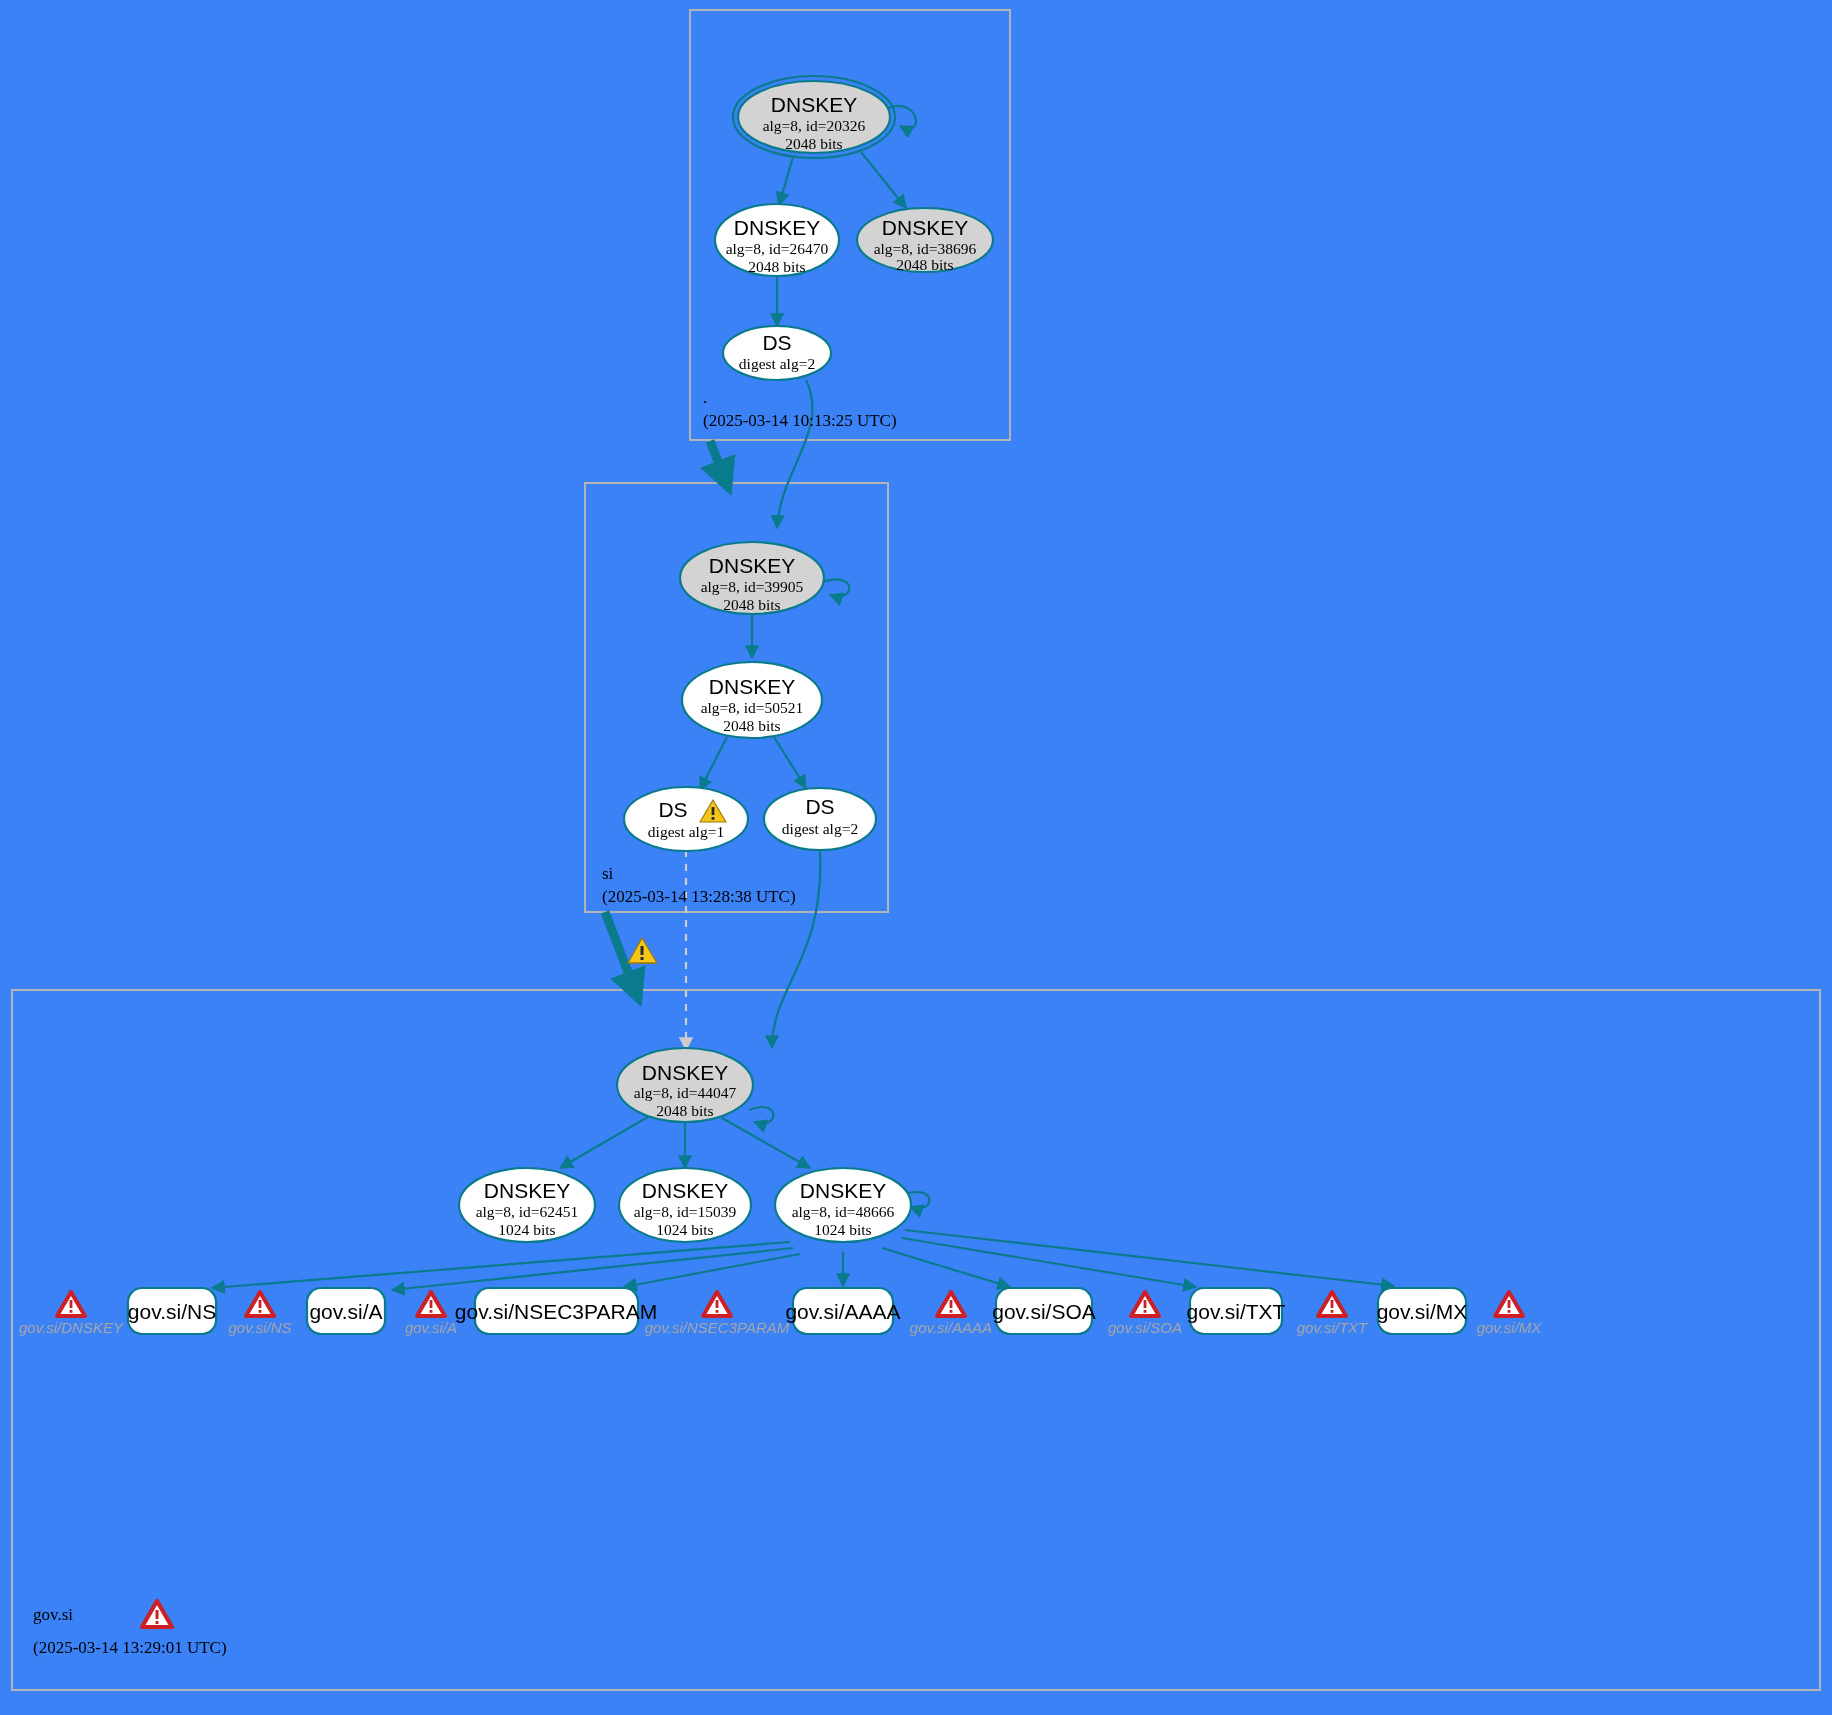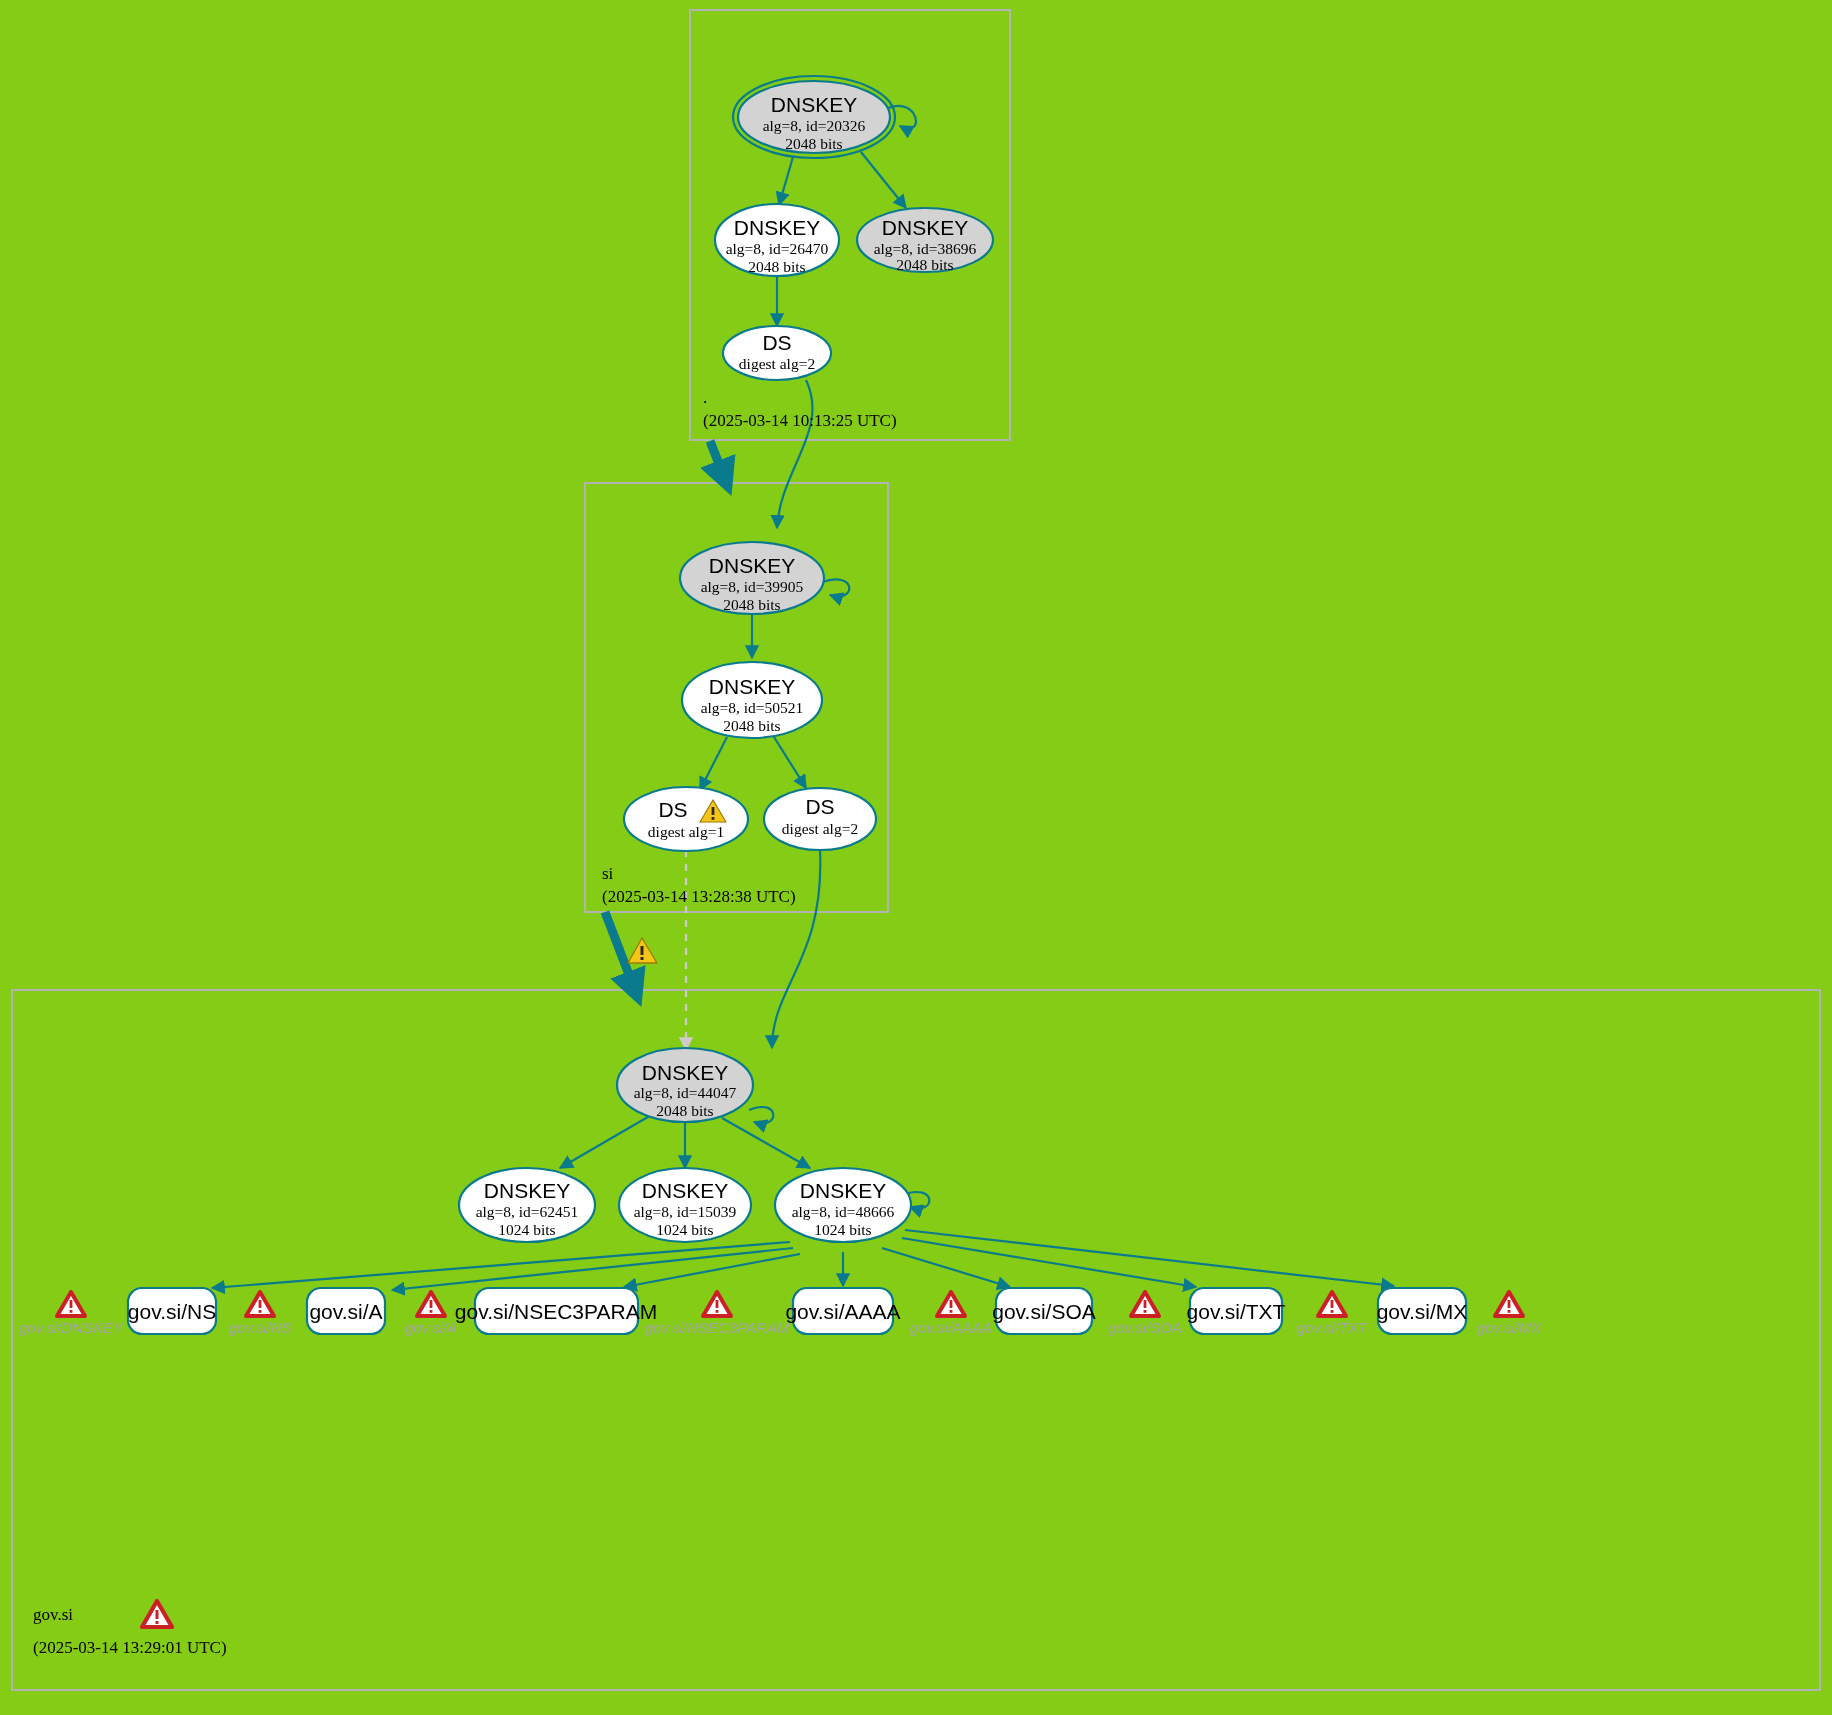--- a/index.html
+++ b/index.html
@@ -1,17 +1,17 @@
 <!DOCTYPE html>
 <html><head>
 <meta charset="utf-8">
 <style>
   html,body{margin:0;padding:0;background:#ffffff;}
   body{font-family:"Liberation Sans",sans-serif;}
-  #stage{position:relative;width:1832px;height:1715px;background:#84cc16;overflow:hidden;}
+  #stage{position:relative;width:1832px;height:1715px;background:#3b82f6;overflow:hidden;}
   svg#diagram{position:absolute;left:0;top:0;width:1832px;height:1715px;}
 
   .zone-box{fill:none;stroke:#b3b3b3;stroke-width:2;}
   .edge{fill:none;stroke:#0a7b8c;stroke-width:2.2;}
   .edge-thick{fill:none;stroke:#0a7b8c;stroke-width:9;}
   .edge-dash{fill:none;stroke:#cccccc;stroke-width:2.2;stroke-dasharray:7 7;}
   .node-ell{stroke:#0a7b8c;stroke-width:2.2;}
   .fill-grey{fill:#d3d3d3;}
   .fill-white{fill:#ffffff;}
   .rrbox{fill:#ffffff;stroke:#0a7b8c;stroke-width:2.2;}

